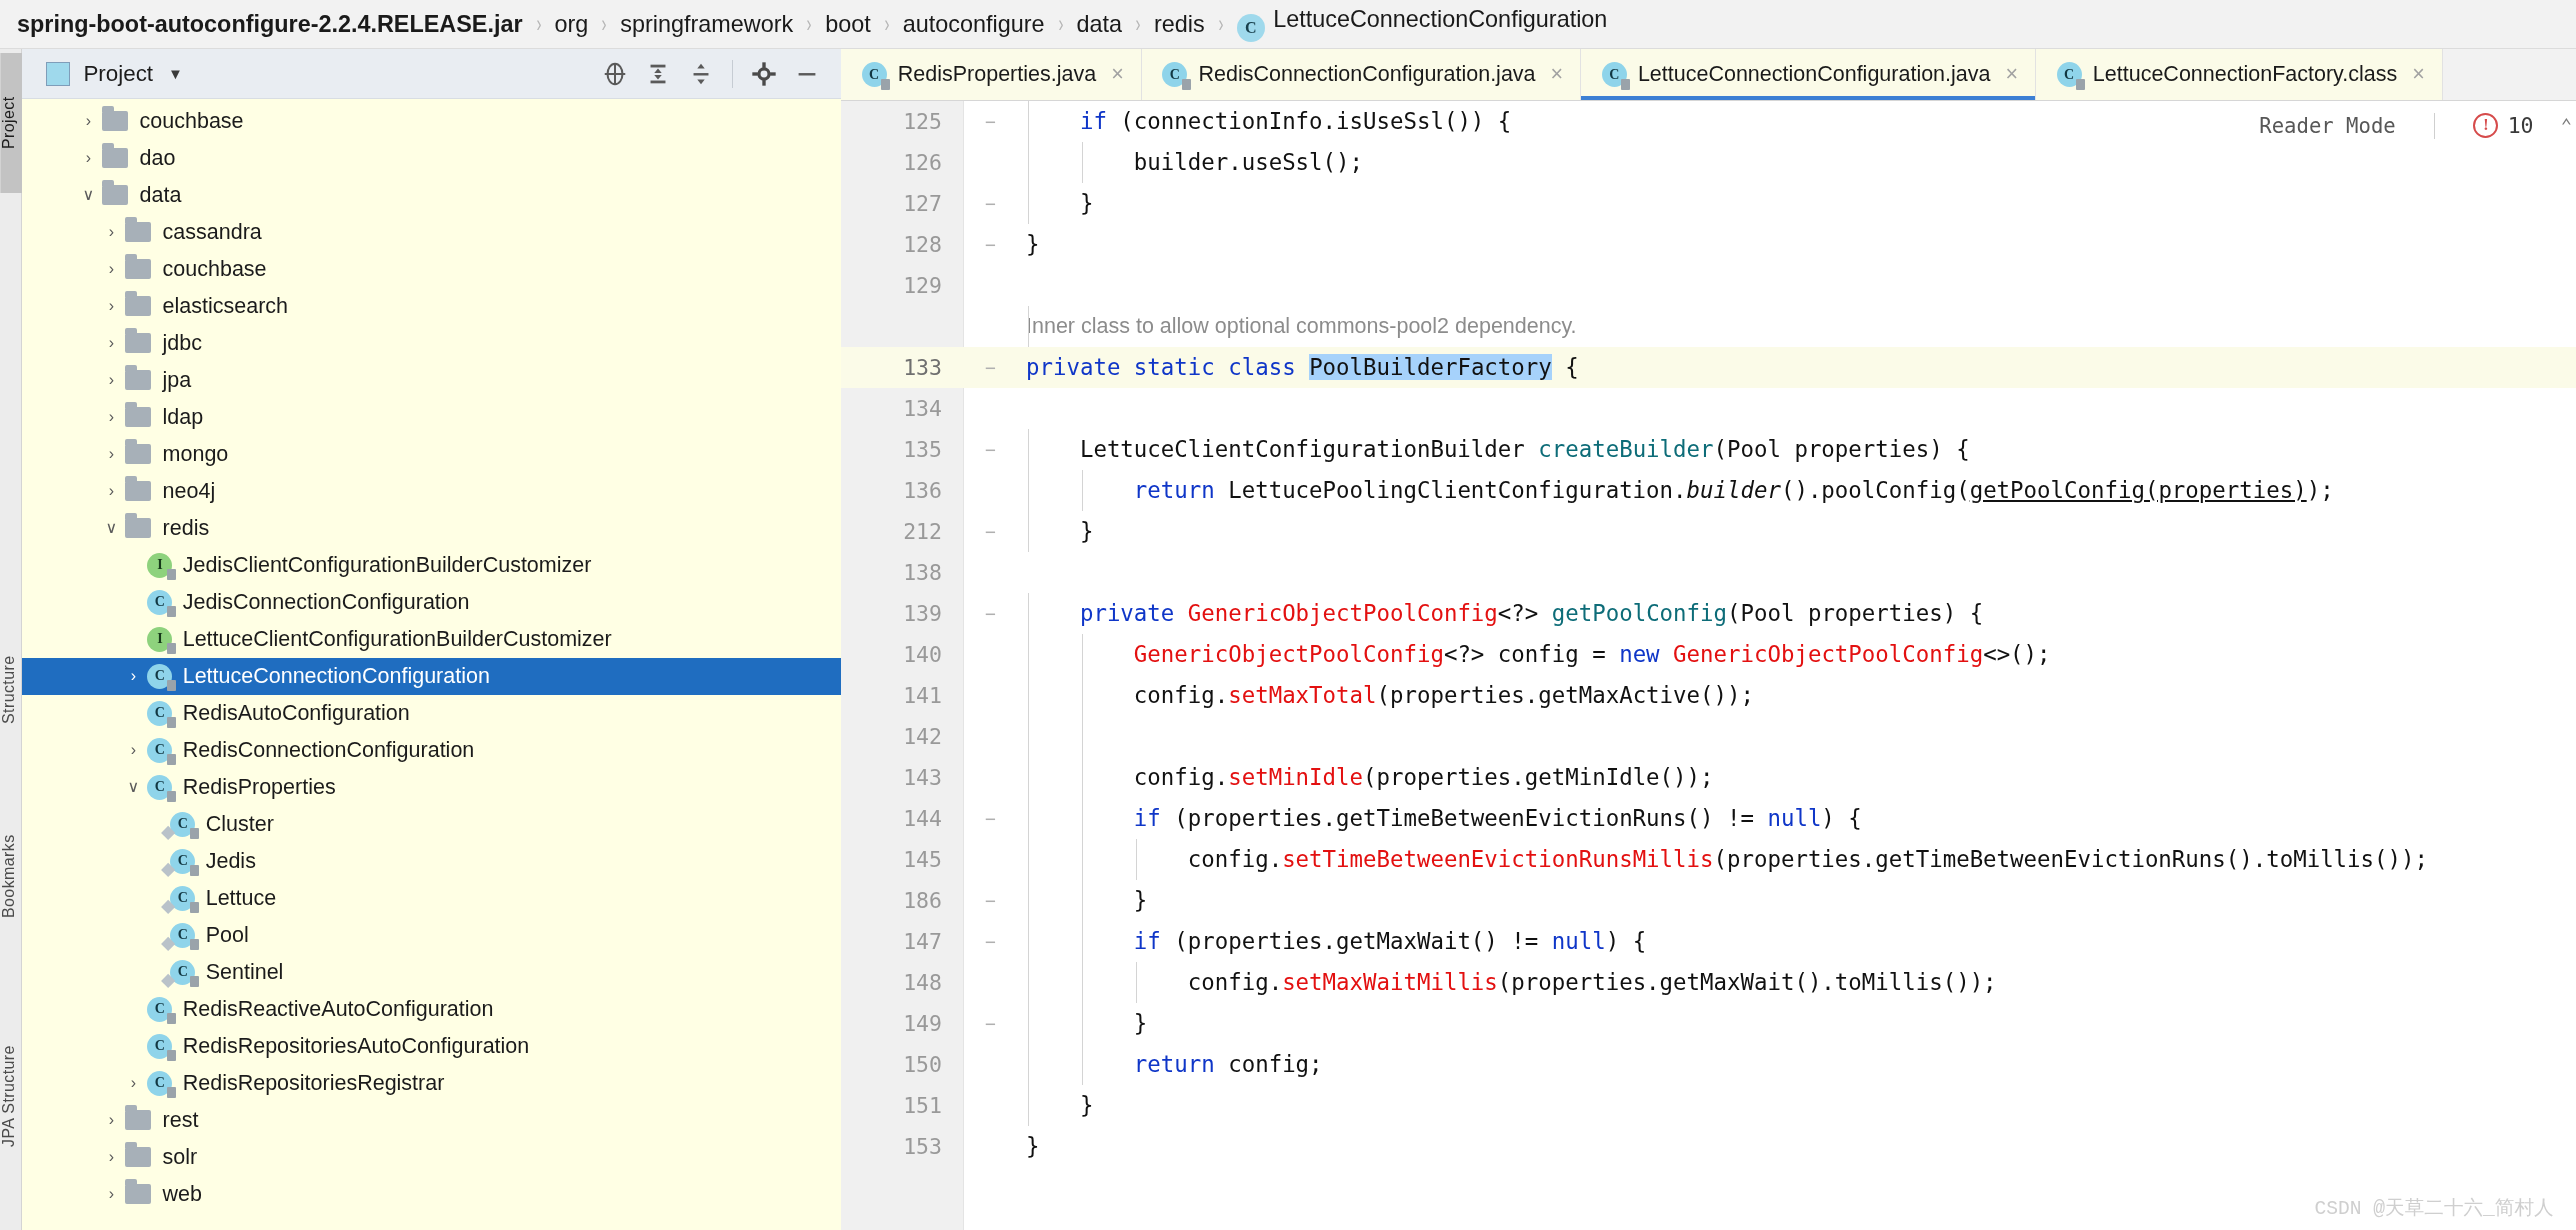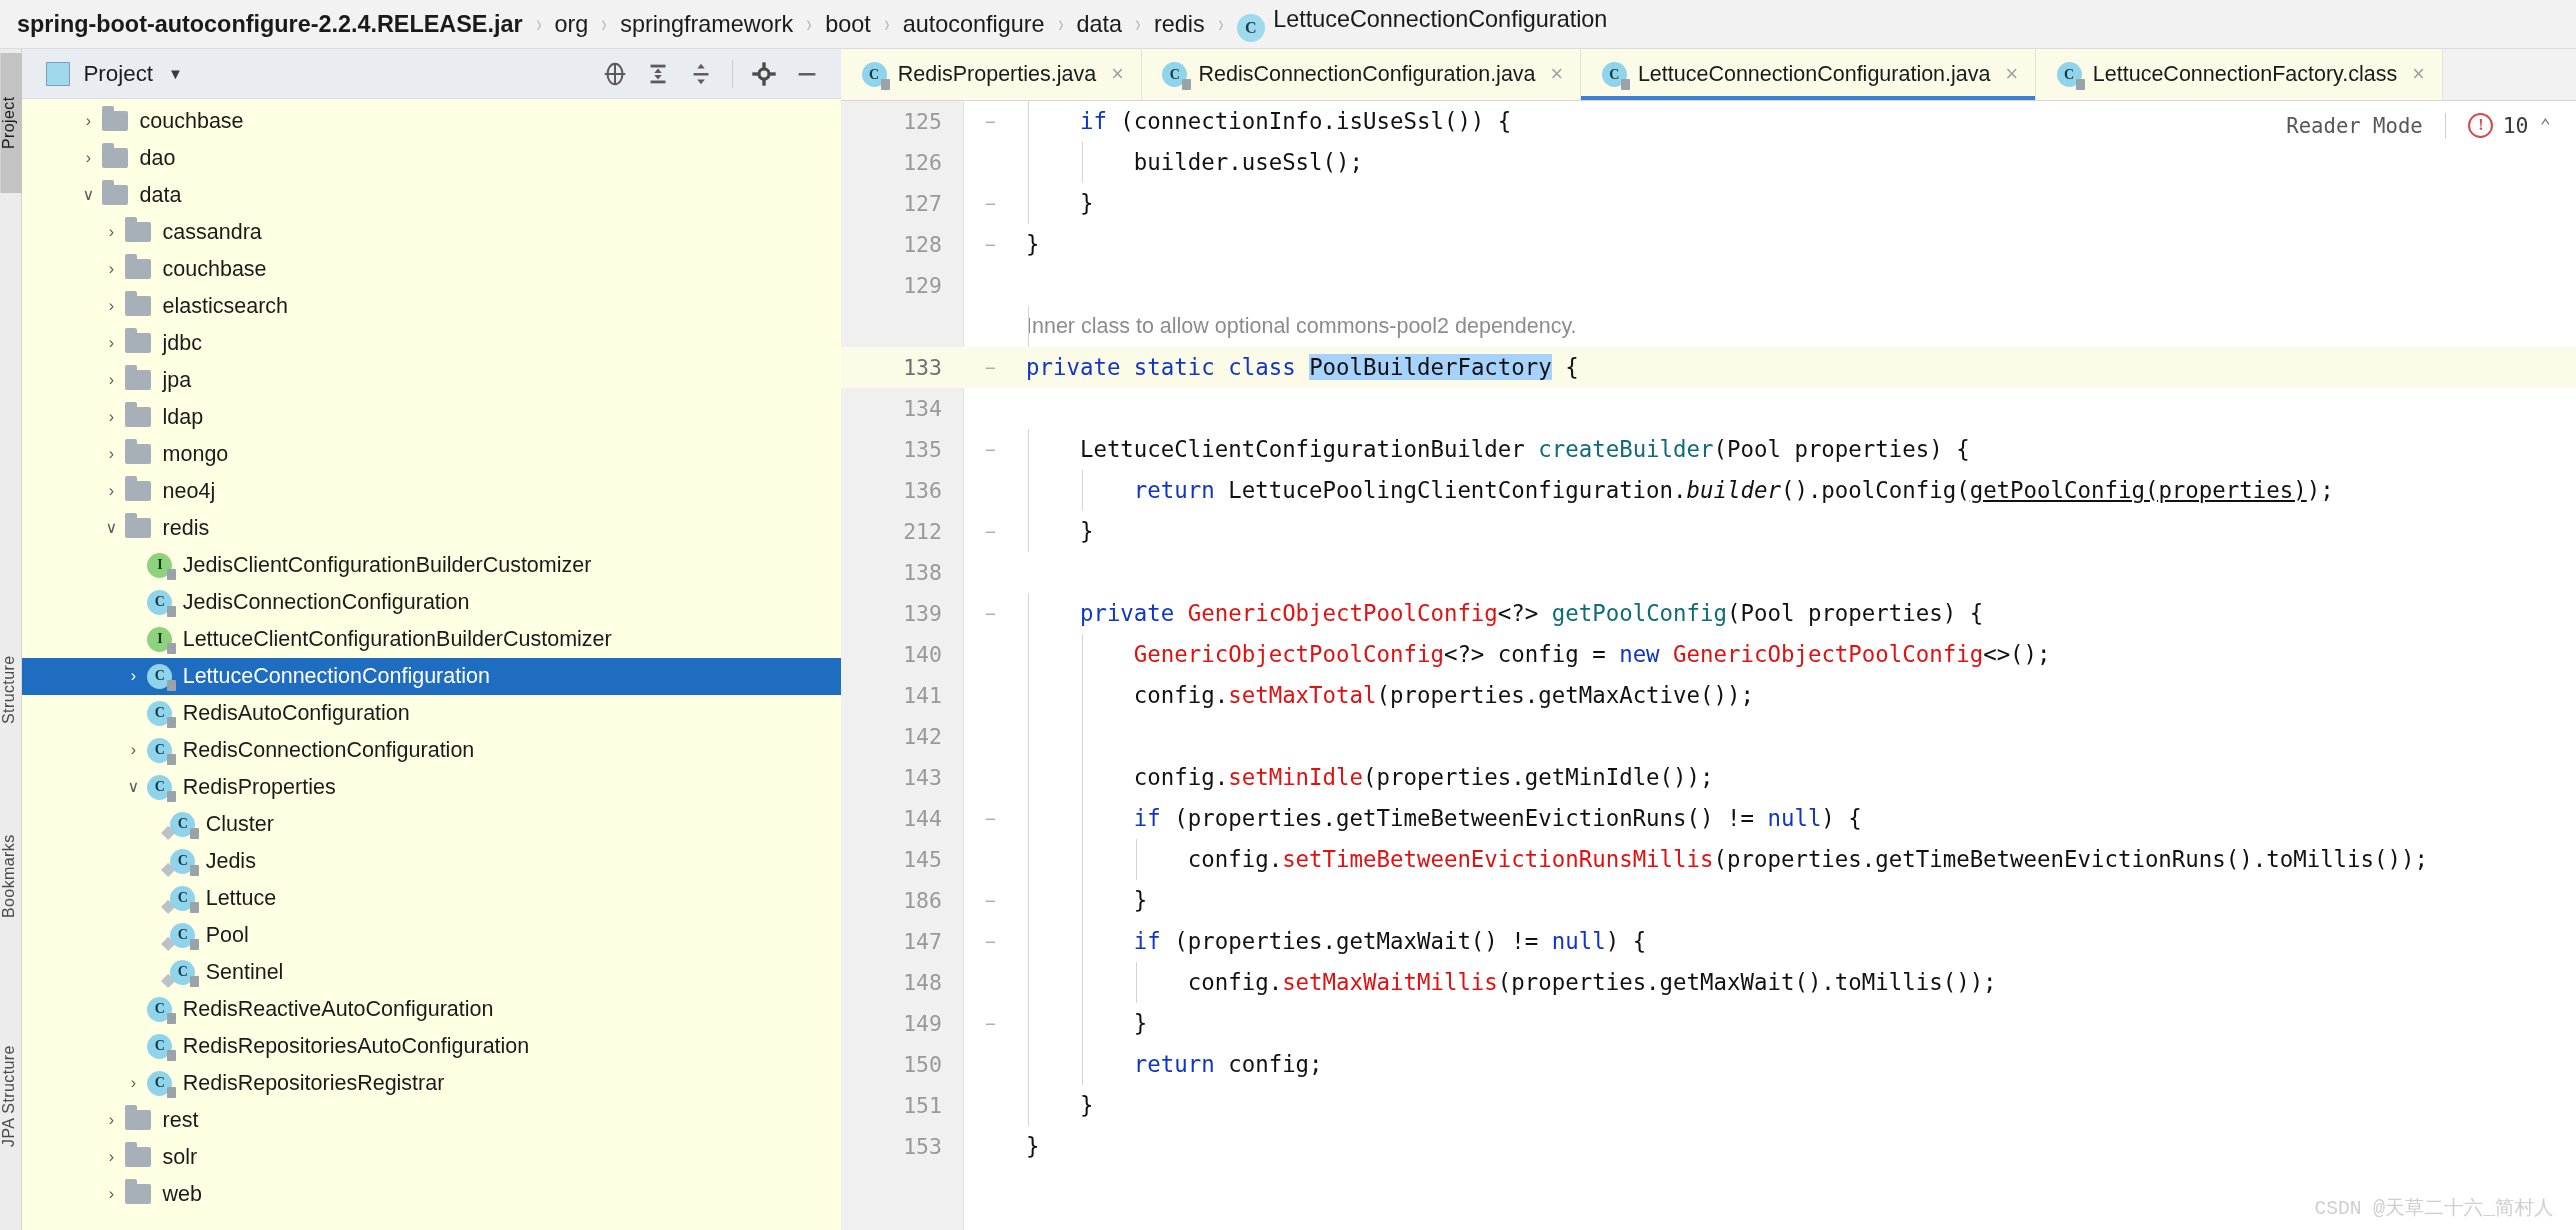--- a/index.html
+++ b/index.html
@@ -152,22 +152,22 @@
     content: ""; position: absolute; right: -3.7px; bottom: -2.8px;
     width: 9.3px; height: 11.2px; background: #9aa3aa; border-radius: 0.9px;
   }
   .tab-close {
     margin-left: 15px; font-size: 21.5px; color: #a2a2a2; line-height: 1;
   }
 
   
   .reader-bar {
     height: 49px; display: flex; align-items: center;
-    justify-content: flex-end; padding-right: 25px;
-    background: #ffffff; gap: 0;
+    justify-content: flex-end; padding-right: 4px;
+    background: #ffffff; gap: 16px;
   }
   .reader-mode-label { font-size: 20.6px; color: #575757; }
   .rb-div { width: 0.9px; height: 26px; background: #cfcfcf; margin: 0 22.4px; }
   .err-chip { display: flex; align-items: center; gap: 9.3px; }
   .err-circle {
     width: 25px; height: 25px; border-radius: 50%;
     border: 2.3px solid #d64b4b; color: #d64b4b;
     font-size: 16px; font-weight: bold; line-height: 20.6px;
     text-align: center; font-family: "Liberation Serif", serif;
   }

